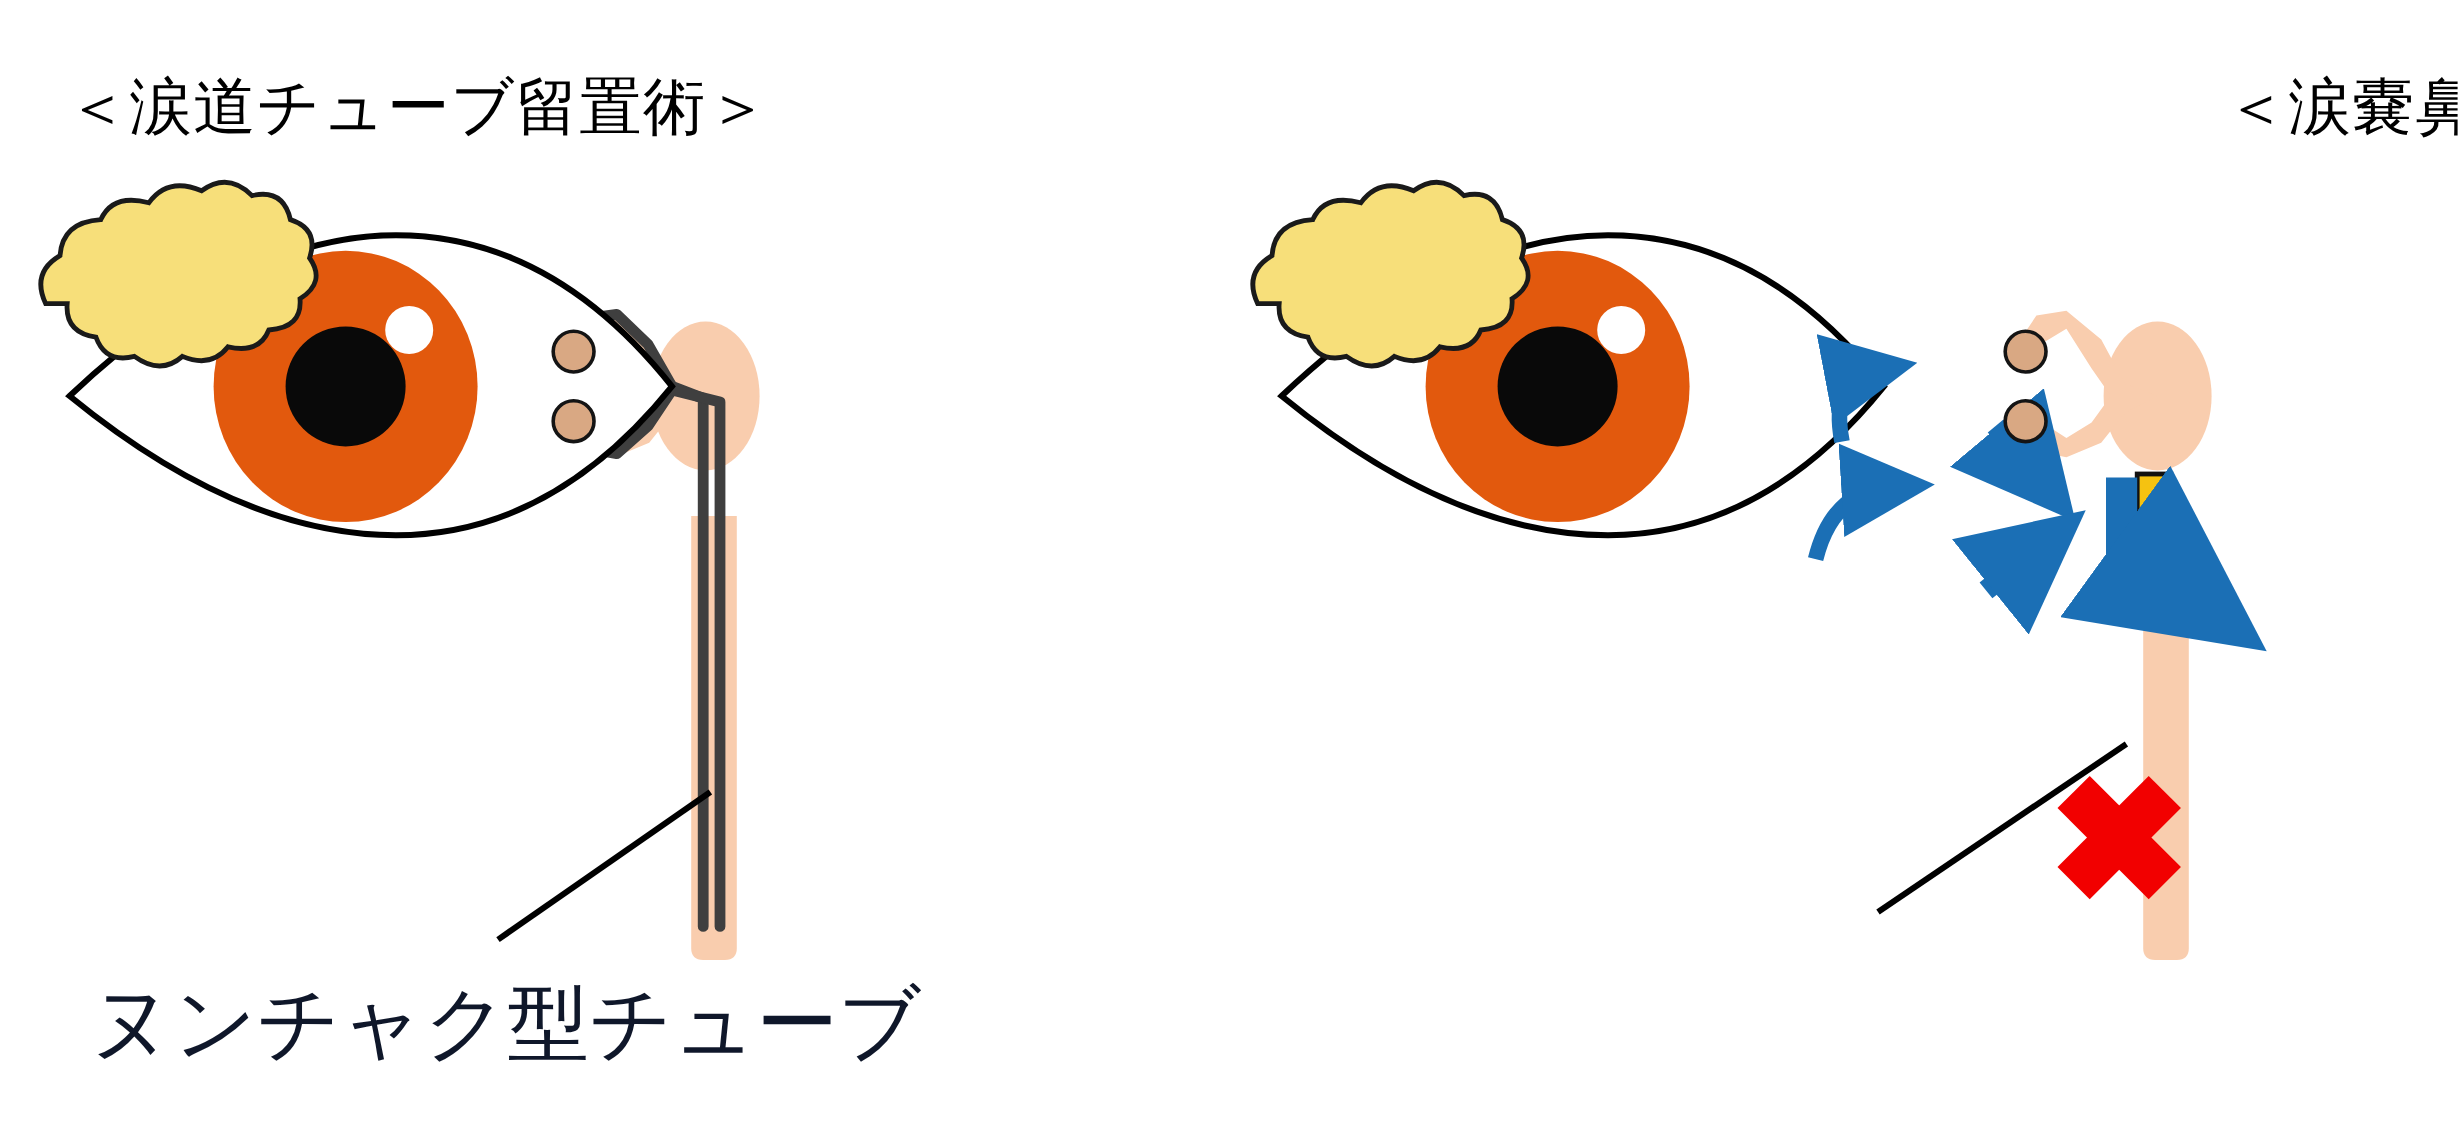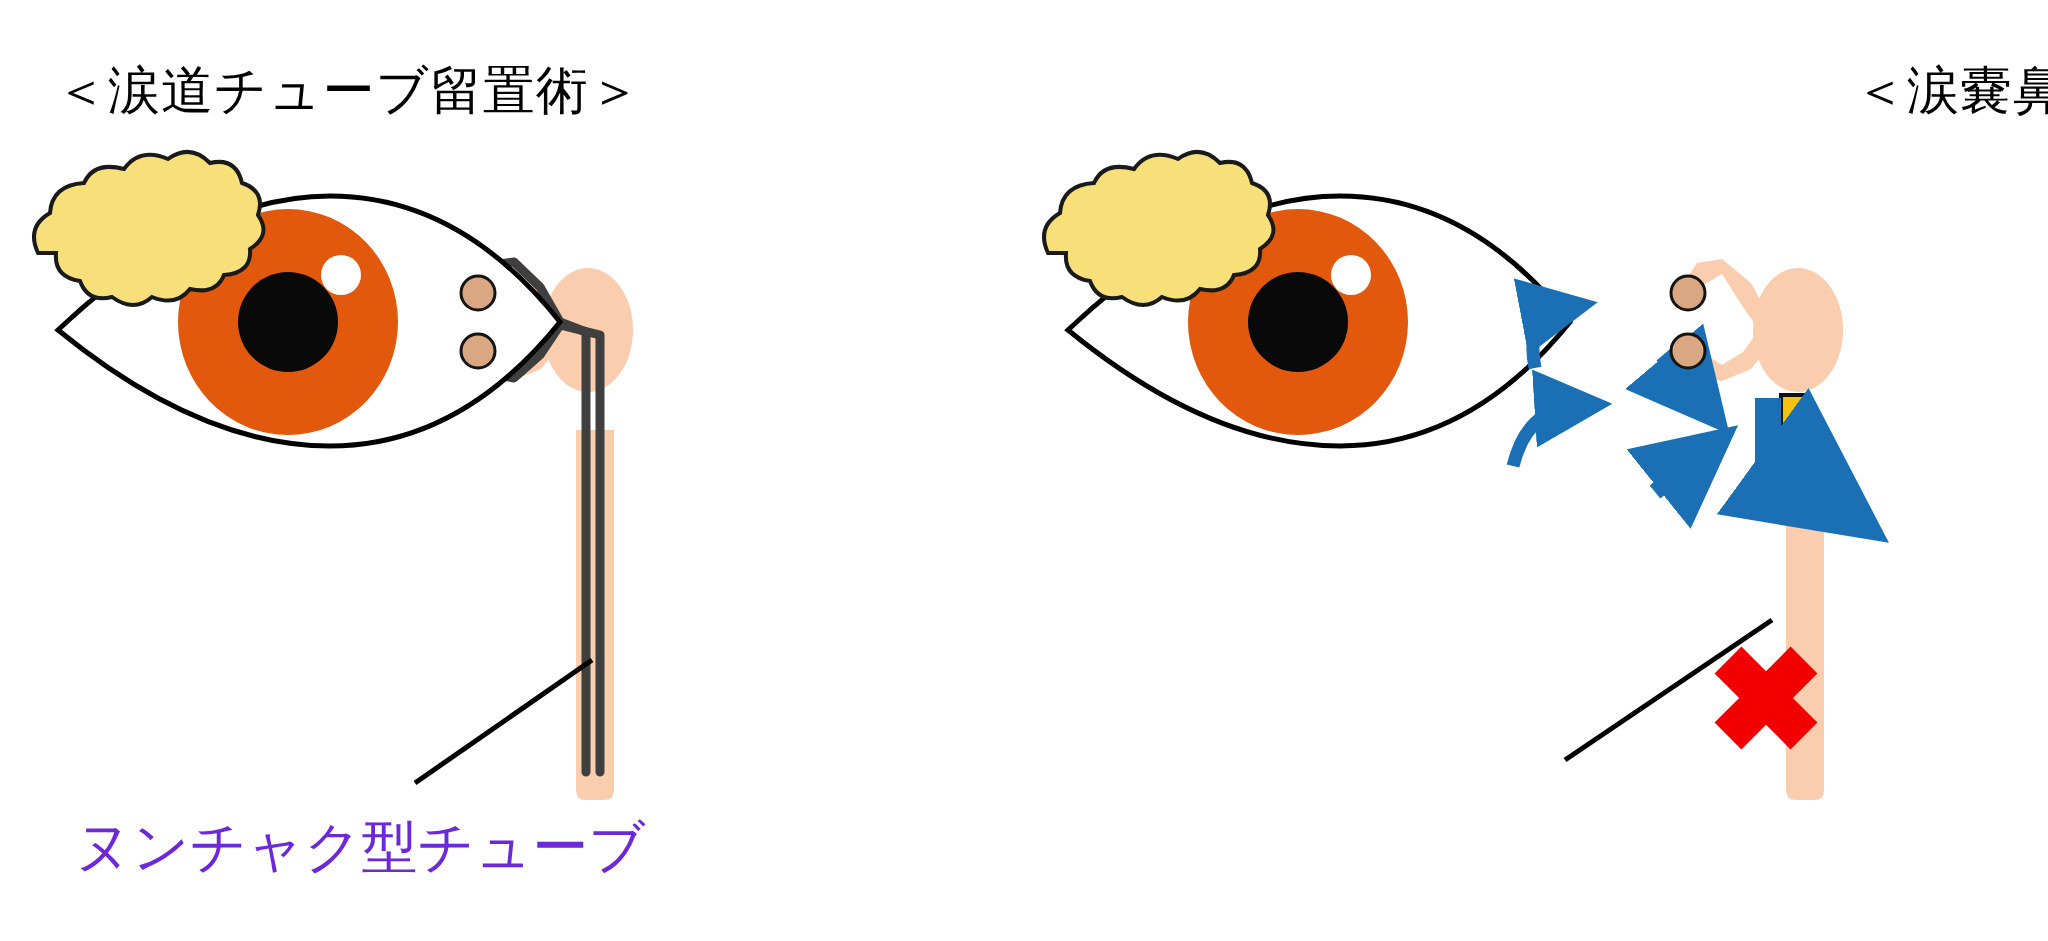--- a/index.html
+++ b/index.html
@@ -24,24 +24,24 @@
     letter-spacing:1px;
     white-space:nowrap;
     color:#000;
     line-height:1;
   }
   #title-left{left:55px;top:8px;}
   #title-right{left:830px;top:8px;}
 
   .caption{
     position:absolute;
-    font-size:56px;
+    font-size:68px;
     font-weight:400;
     white-space:nowrap;
-    color:#6d28d9;
+    color:#0f172a;
     line-height:1;
   }
   #caption-left{left:75px;top:806px;}
 
   .svg-layer{position:absolute;left:0;top:0;width:2048px;height:941px;}
 </style>
 </head>
 <body>
 
 <div id="root">

